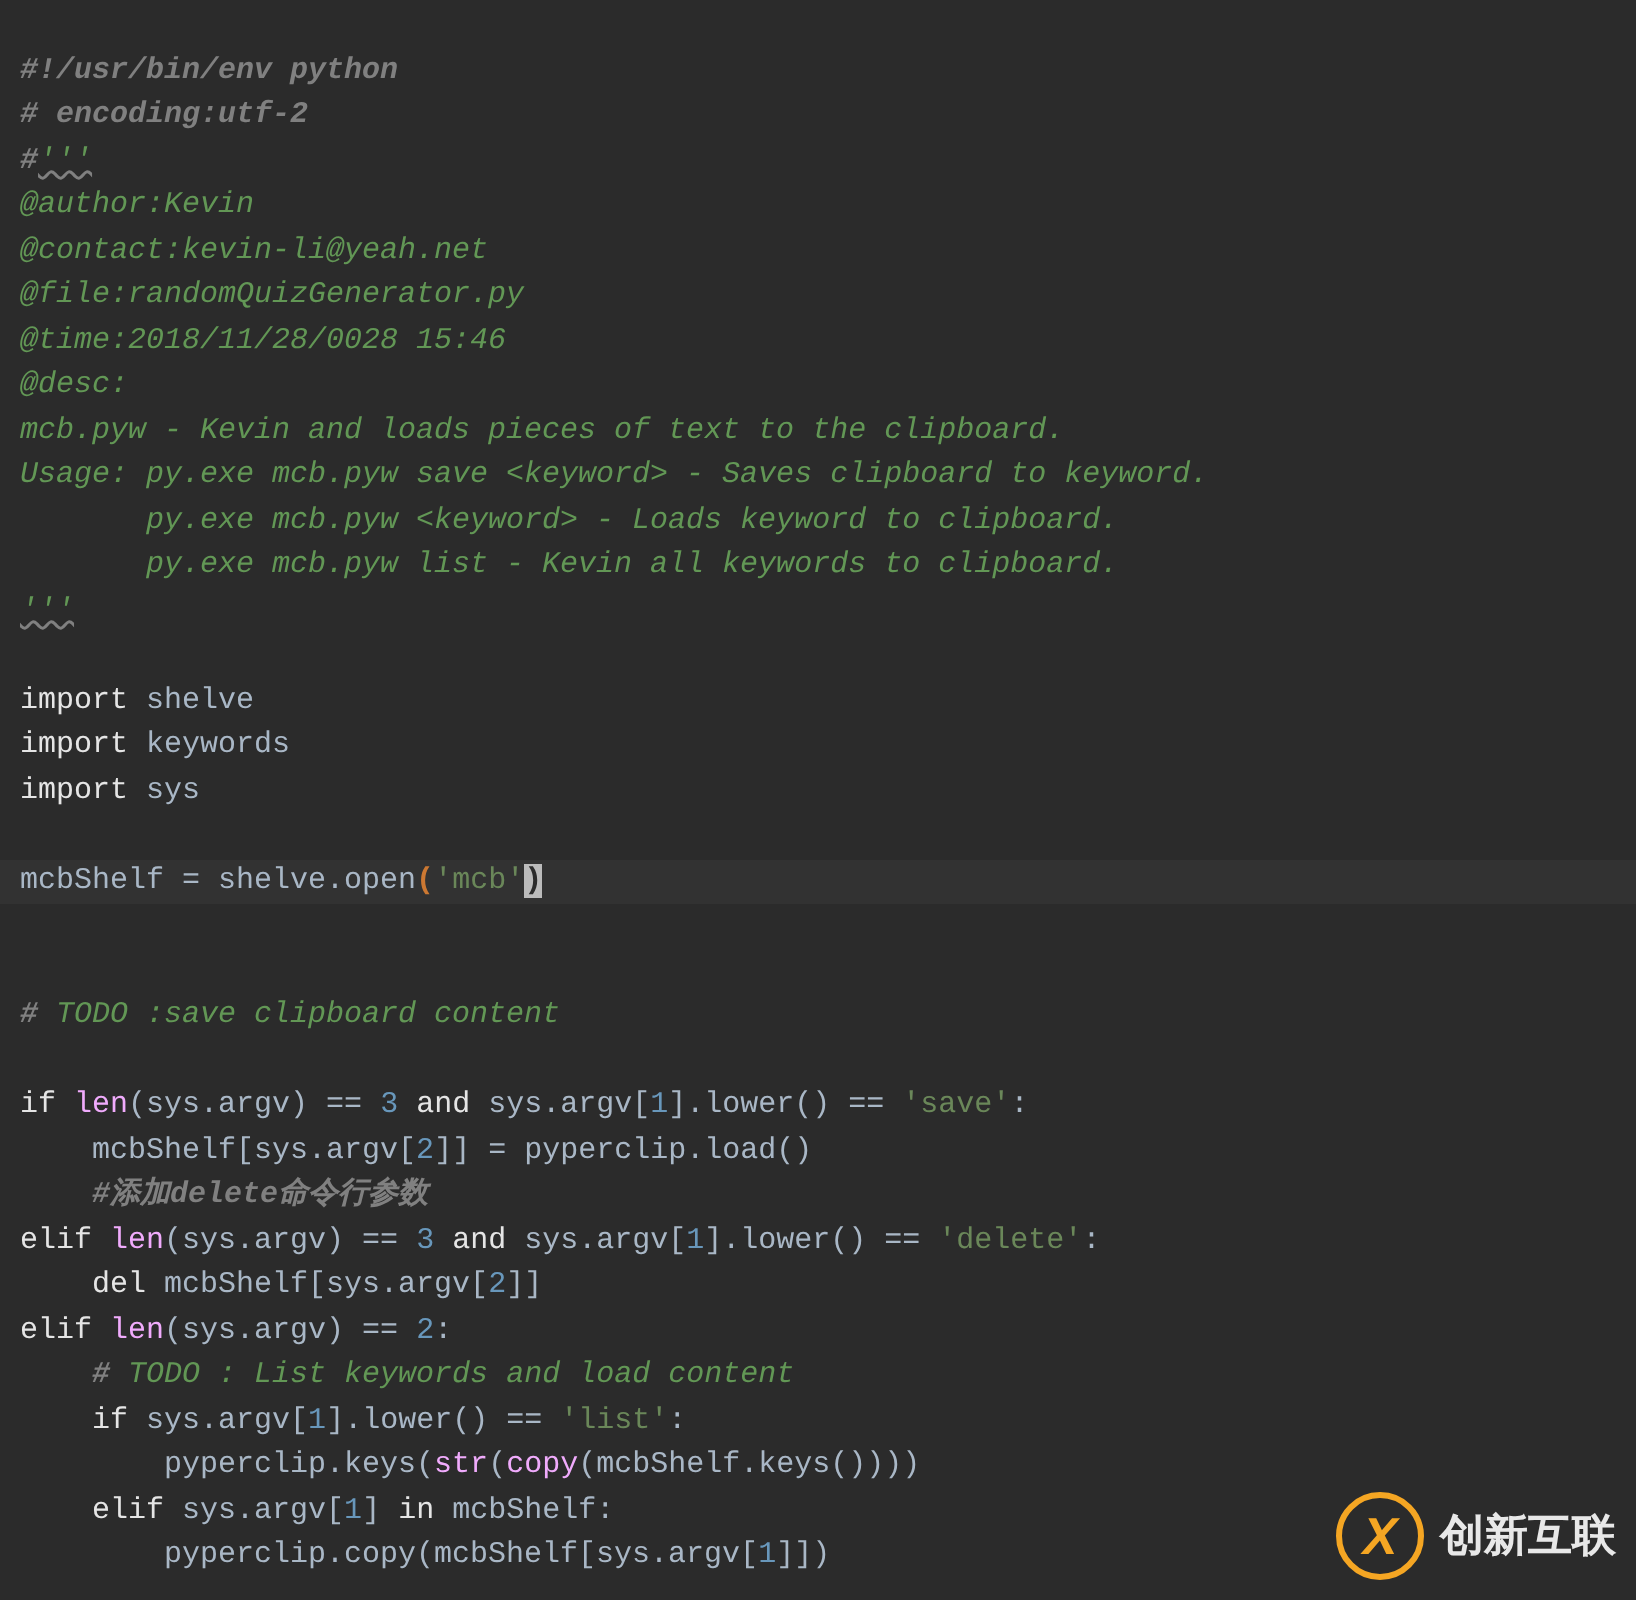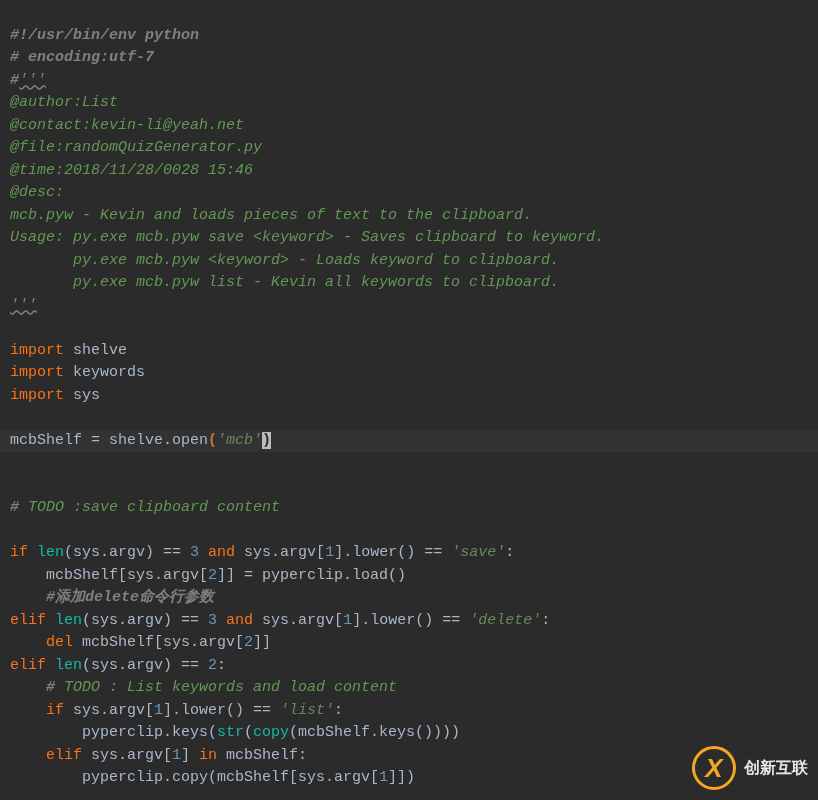--- a/index.html
+++ b/index.html
@@ -13,24 +13,24 @@
     height: 800px;
     overflow: hidden;
     position: relative;
   }
   .editor {
     padding: 2px 10px;
     white-space: pre;
   }
   .comment { color: #808080; font-style: italic; font-weight: bold; }
   .docstring { color: #629755; font-style: italic; }
-  .keyword { color: #f97316; }
-  .string { color: #6a8759; font-style: italic; }
+  .keyword { color: #e5e5e5; }
+  .string { color: #6a8759; }
   .number { color: #6897bb; }
-  .builtin { color: #14b8a6; }
+  .builtin { color: #f0abfc; }
   .bracket1 { color: #cc7832; font-weight:bold; }
   .warn-underline { text-decoration: underline wavy #808080; }
   .highlight-line { background: #323232; display: block; margin-left:-10px; padding-left:10px; margin-right:-10px; }
   .cursor { background: #bbbbbb; color:#2b2b2b; }
   .logo {
     position: absolute;
     right: 10px;
     bottom: 10px;
     display: flex;
     align-items: center;
@@ -46,32 +46,32 @@
   .logo-x {
     color: #f5a623;
     font-size: 26px;
     font-weight: bold;
     font-style: italic;
     font-family: sans-serif;
   }
   .logo-text {
     color: #e8e8e8;
     font-family: "Microsoft YaHei", sans-serif;
-    font-size: 16px;
+    font-size: 22px;
     font-weight: 600;
   }
 </style>
 </head>
 <body>
 
 <div class="editor">
 <span><span class="comment">#!/usr/bin/env python</span></span>
-<span><span class="comment"># encoding:utf-7</span></span>
+<span><span class="comment"># encoding:utf-2</span></span>
 <span><span class="comment">#</span><span class="docstring warn-underline">'''</span></span>
-<span><span class="docstring">@author:List</span></span>
+<span><span class="docstring">@author:Kevin</span></span>
 <span><span class="docstring">@contact:kevin-li@yeah.net</span></span>
 <span><span class="docstring">@file:randomQuizGenerator.py</span></span>
 <span><span class="docstring">@time:2018/11/28/0028 15:46</span></span>
 <span><span class="docstring">@desc:</span></span>
 <span><span class="docstring">mcb.pyw - Kevin and loads pieces of text to the clipboard.</span></span>
 <span><span class="docstring">Usage: py.exe mcb.pyw save &lt;keyword&gt; - Saves clipboard to keyword.</span></span>
 <span><span class="docstring">       py.exe mcb.pyw &lt;keyword&gt; - Loads keyword to clipboard.</span></span>
 <span><span class="docstring">       py.exe mcb.pyw list - Kevin all keywords to clipboard.</span></span>
 <span><span class="docstring warn-underline">'''</span></span>
 <span> </span>

